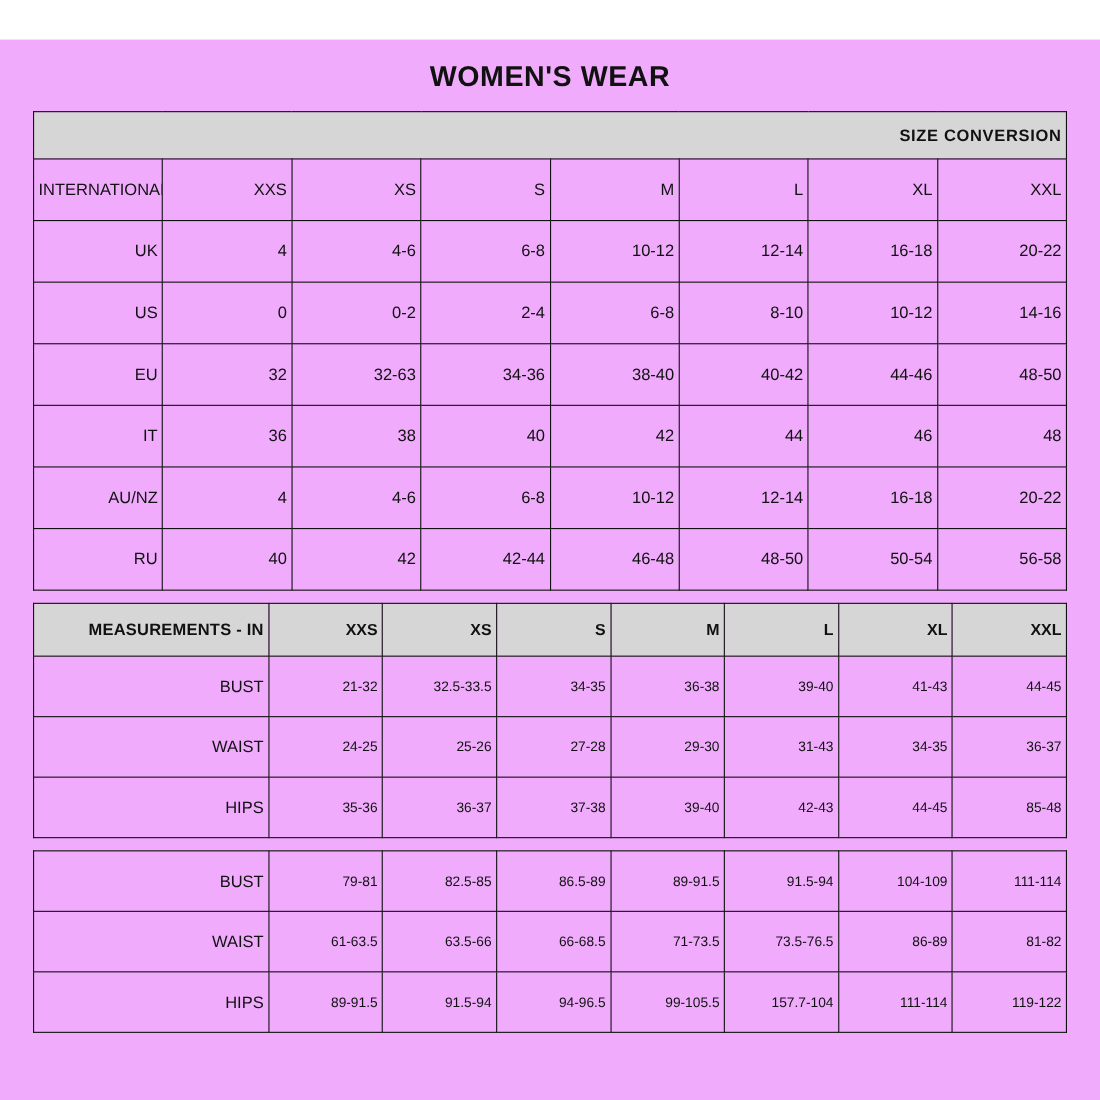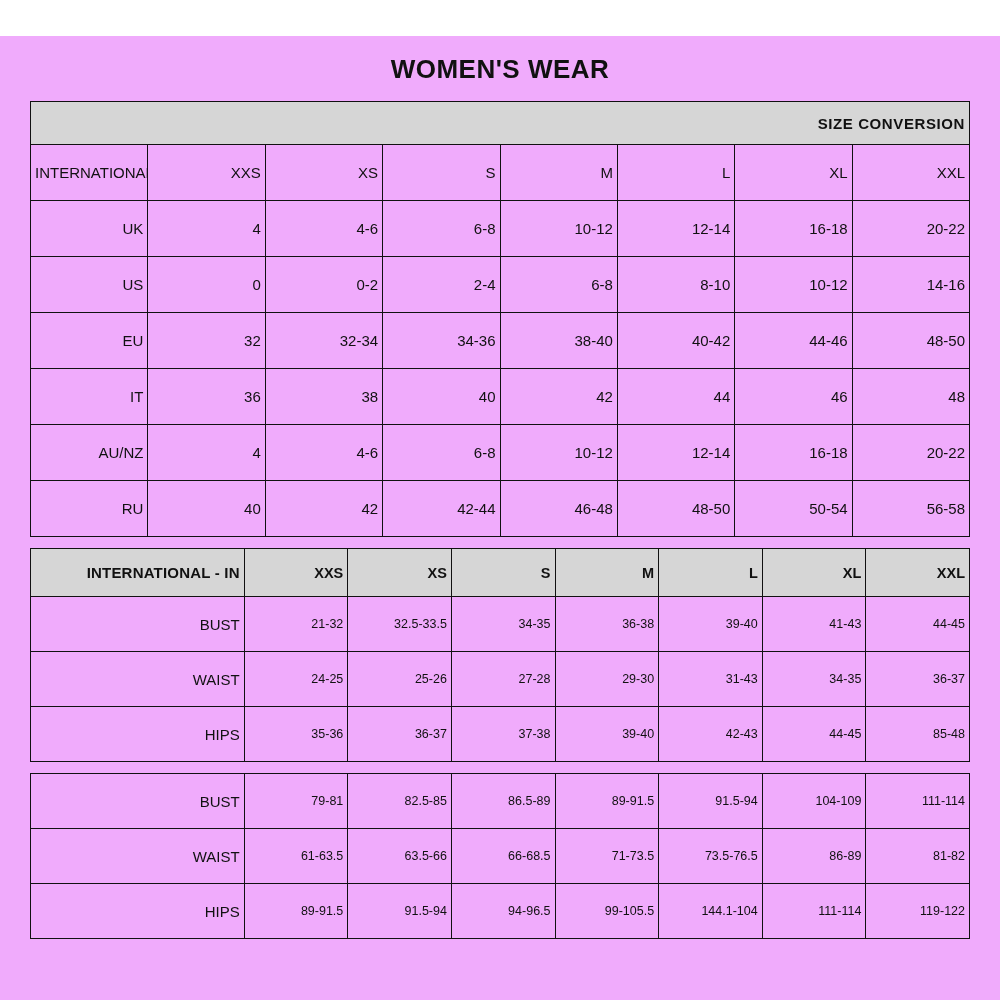--- a/index.html
+++ b/index.html
@@ -107,21 +107,21 @@
       <td>0-2</td>
       <td>2-4</td>
       <td>6-8</td>
       <td>8-10</td>
       <td>10-12</td>
       <td>14-16</td>
     </tr>
     <tr class="sc-row">
       <td class="label-col">EU</td>
       <td>32</td>
-      <td>32-34</td>
+      <td>32-63</td>
       <td>34-36</td>
       <td>38-40</td>
       <td>40-42</td>
       <td>44-46</td>
       <td>48-50</td>
     </tr>
     <tr class="sc-row">
       <td class="label-col">IT</td>
       <td>36</td>
       <td>38</td>
@@ -150,21 +150,21 @@
       <td>48-50</td>
       <td>50-54</td>
       <td>56-58</td>
     </tr>
   </tbody>
     </table>
 
   <table class="tbl mt">
     <tbody>
         <tr class="mt-head">
-      <td class="label-col">INTERNATIONAL - IN</td>
+      <td class="label-col">MEASUREMENTS - IN</td>
       <td>XXS</td>
       <td>XS</td>
       <td>S</td>
       <td>M</td>
       <td>L</td>
       <td>XL</td>
       <td>XXL</td>
     </tr>
     <tr class="mt-row">
       <td class="label-col row-label">BUST</td>
@@ -220,20 +220,20 @@
       <td>73.5-76.5</td>
       <td>86-89</td>
       <td>81-82</td>
     </tr>
     <tr class="mt-row">
       <td class="label-col row-label">HIPS</td>
       <td>89-91.5</td>
       <td>91.5-94</td>
       <td>94-96.5</td>
       <td>99-105.5</td>
-      <td>144.1-104</td>
+      <td>157.7-104</td>
       <td>111-114</td>
       <td>119-122</td>
     </tr>
   </tbody>
     </table>
 
 </div>
 
 </body></html>

